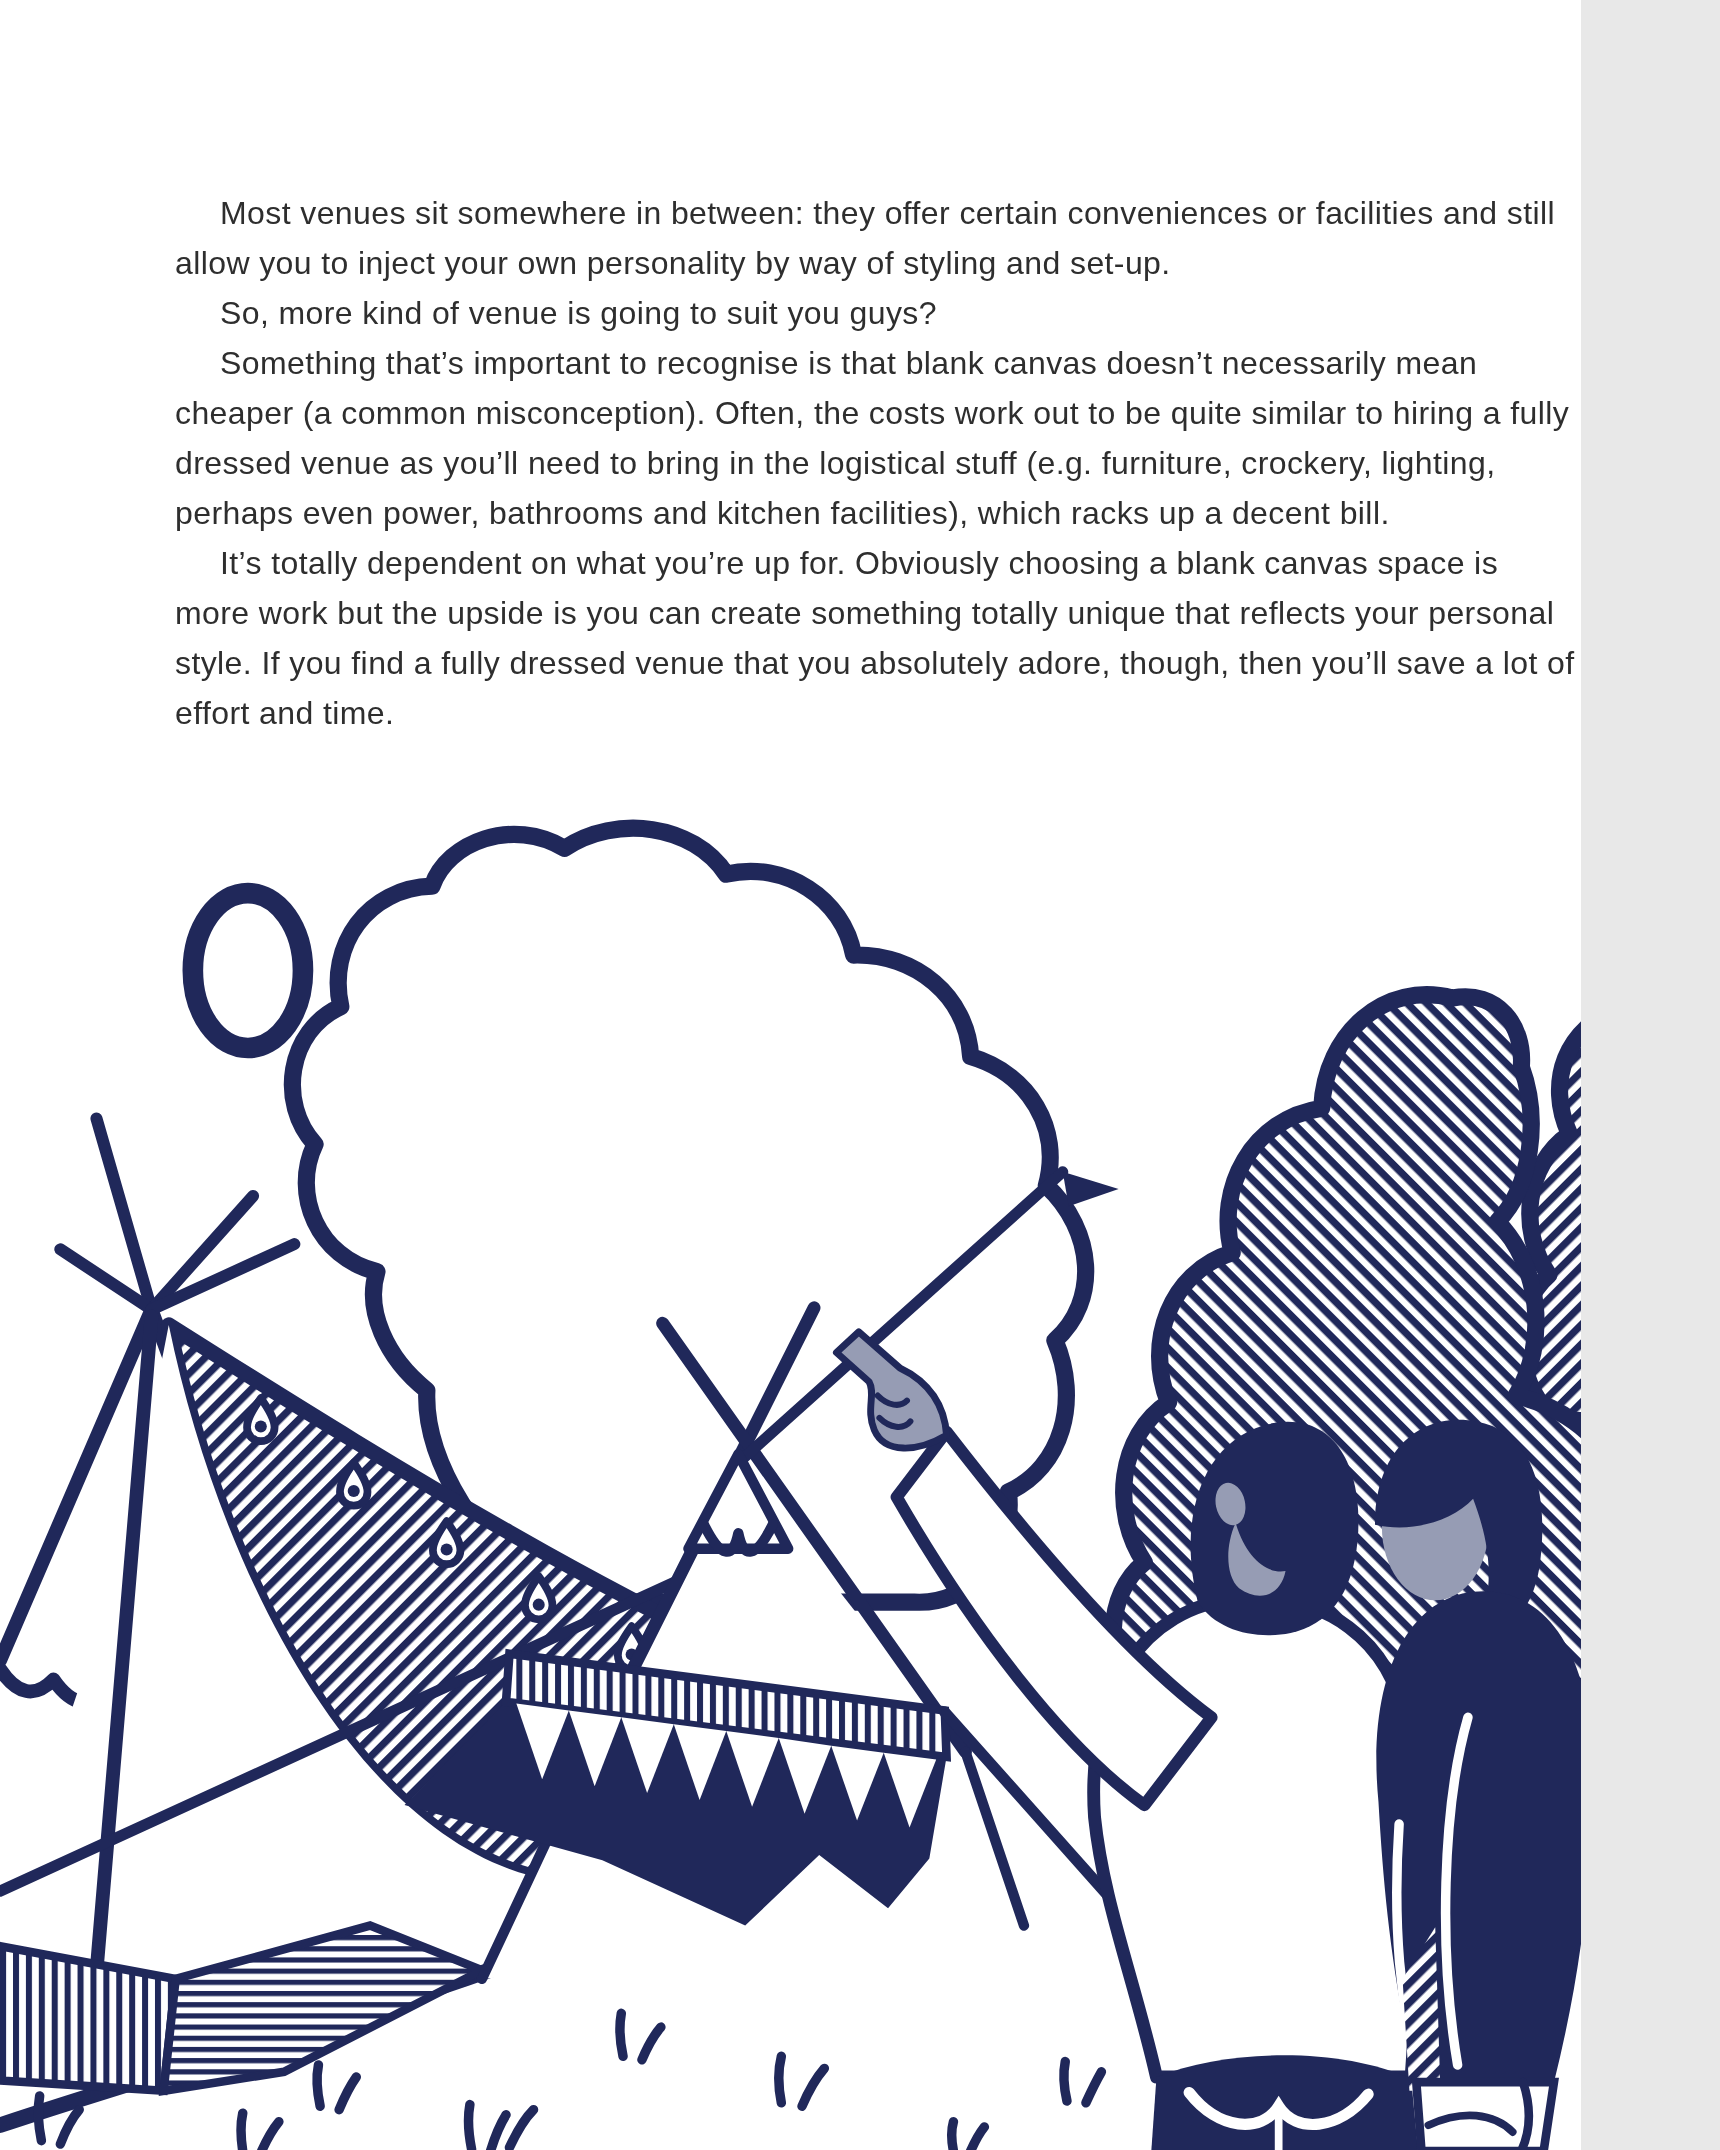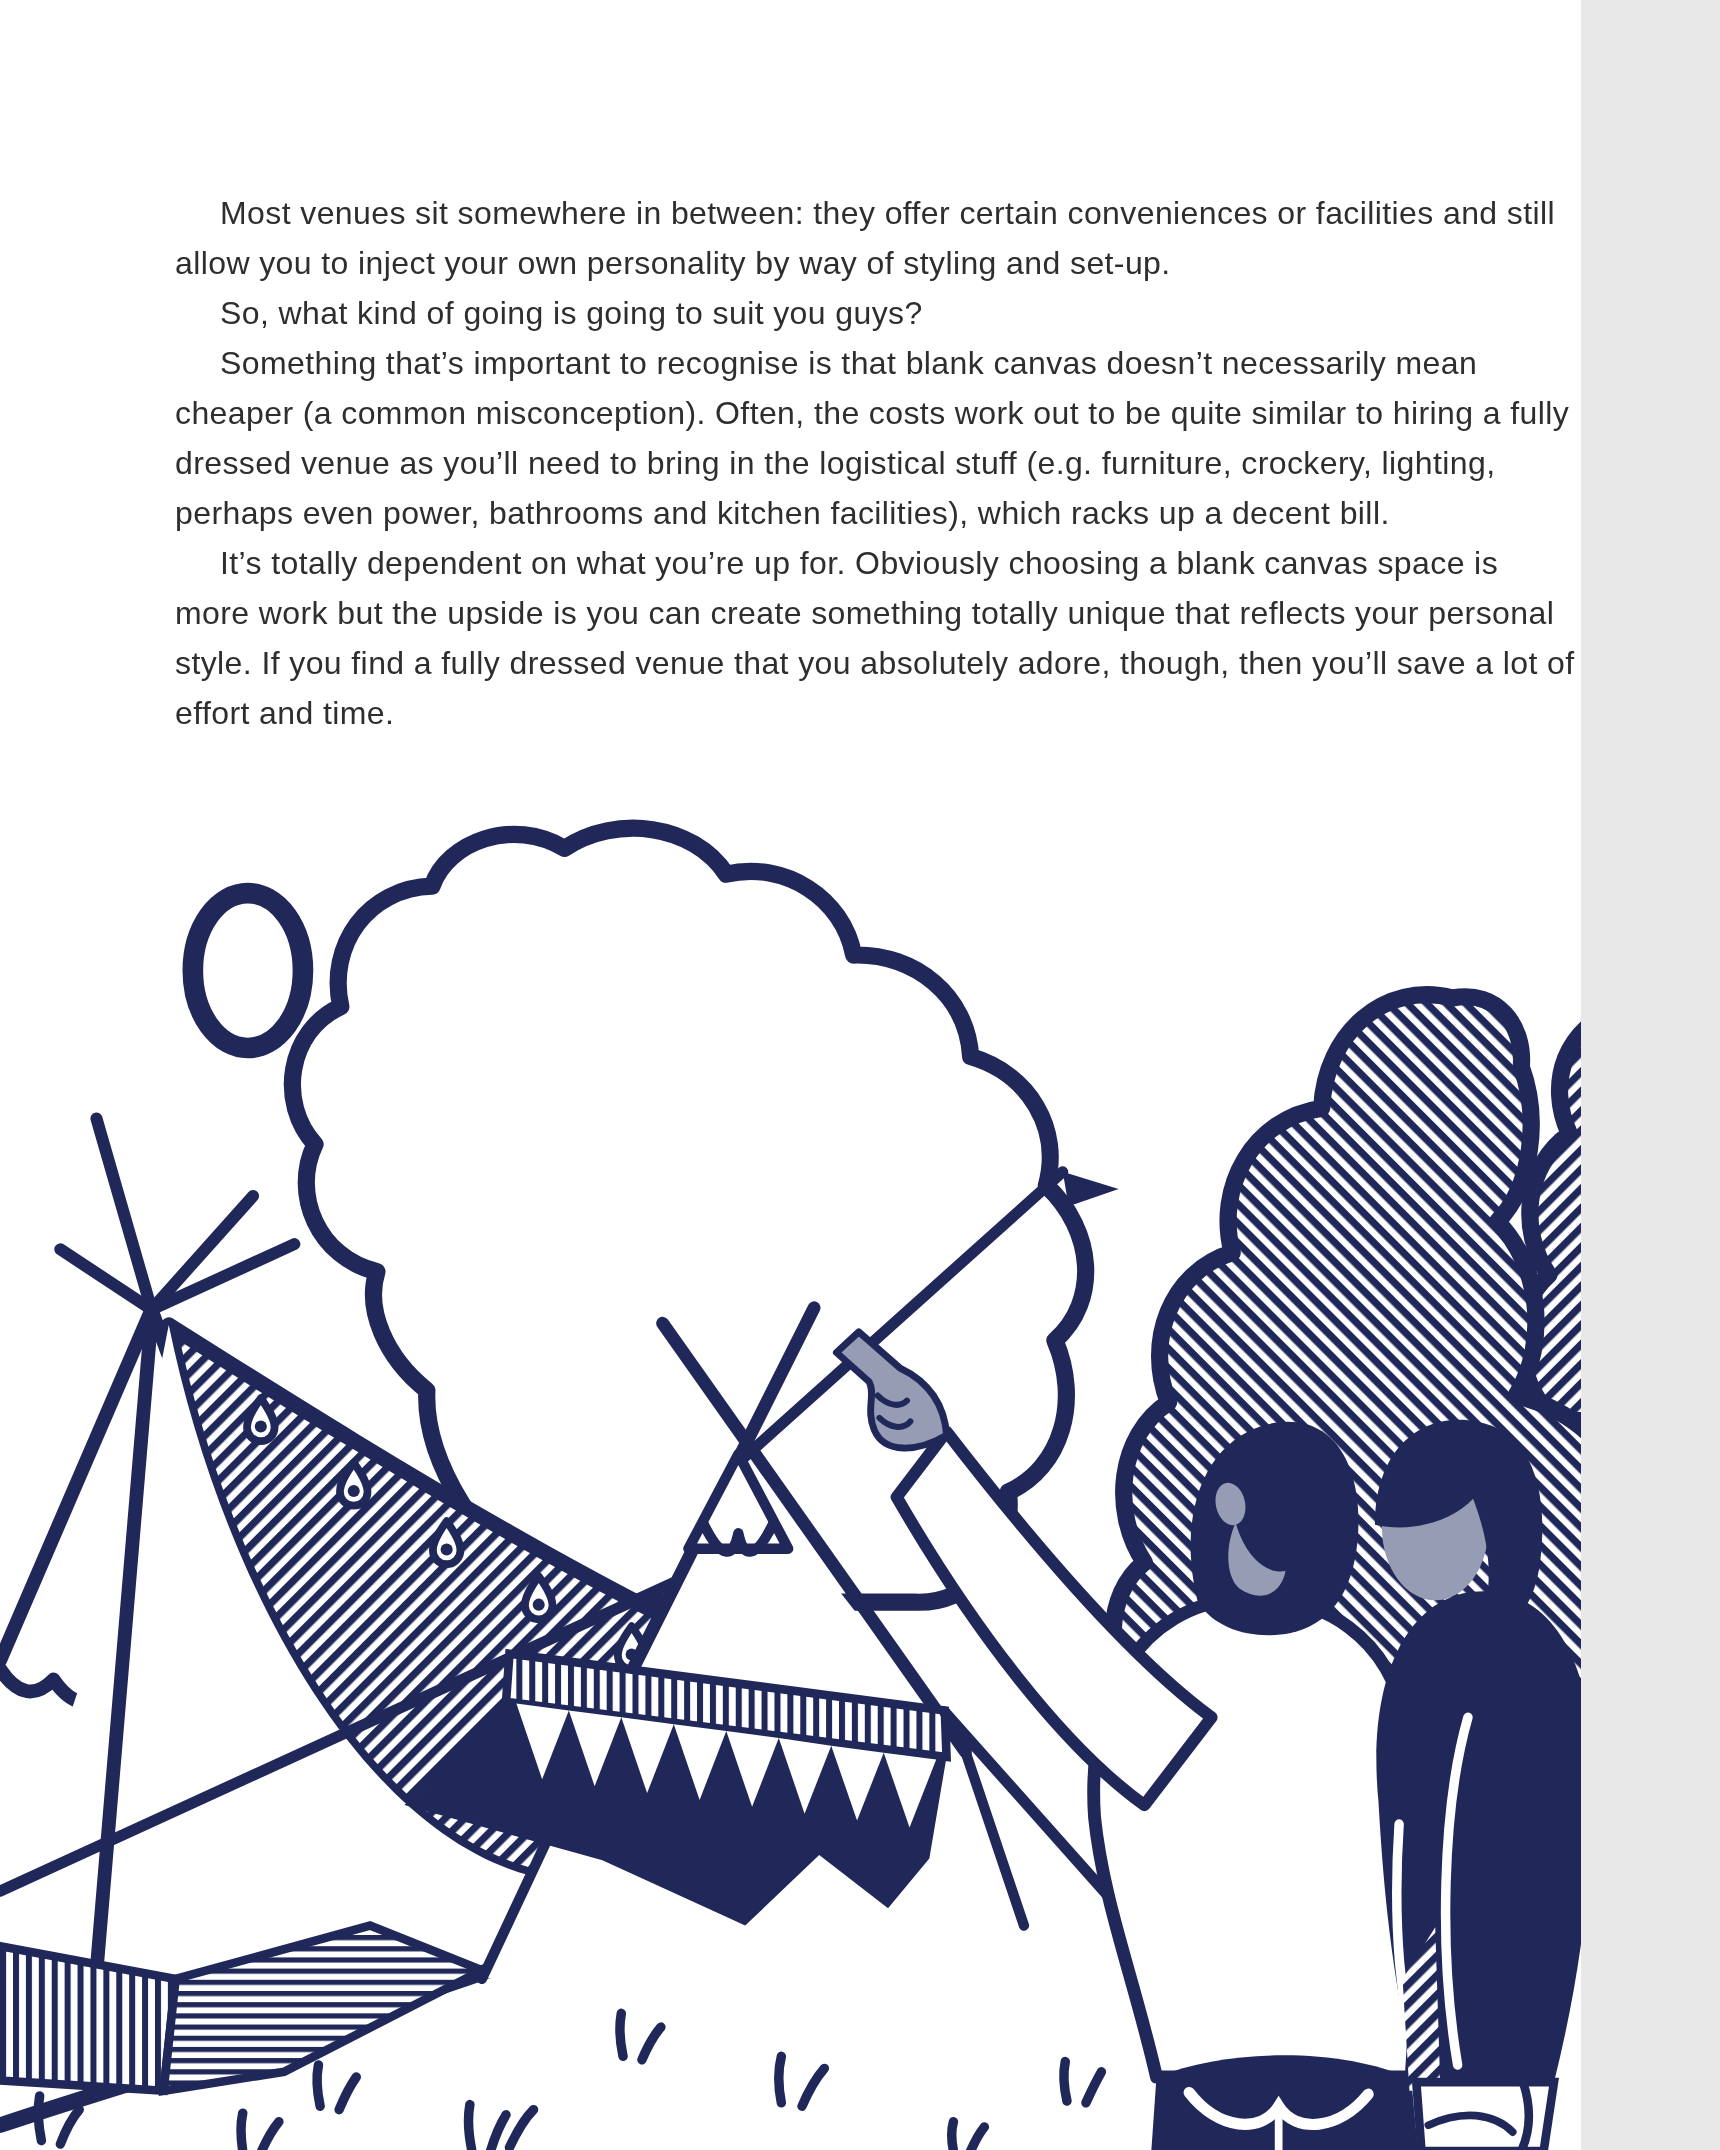--- a/index.html
+++ b/index.html
@@ -25,21 +25,21 @@
   .white-fill{fill:var(--paper);}
   .skin-fill{fill:var(--skin);}
 </style>
 </head>
 <body>
 
 <div class="page">
 
   <div class="text-block">
     <p>Most venues sit somewhere in between: they offer certain conveniences or facilities and still allow you to inject your own personality by way of styling and set-up.</p>
-    <p>So, what kind of going is going to suit you guys?</p>
+    <p>So, more kind of venue is going to suit you guys?</p>
     <p>Something that’s important to recognise is that blank canvas doesn’t necessarily mean cheaper (a common misconception). Often, the costs work out to be quite similar to hiring a fully dressed venue as you’ll need to bring in the logistical stuff (e.g. furniture, crockery, lighting, perhaps even power, bathrooms and kitchen facilities), which racks up a decent bill.</p>
     <p>It’s totally dependent on what you’re up for. Obviously choosing a blank canvas space is more work but the upside is you can create something totally unique that reflects your personal style. If you find a fully dressed venue that you absolutely adore, though, then you’ll save a lot of effort and time.</p>
   </div>
 
   <svg class="illustration" viewBox="0 0 2000 2500" xmlns="http://www.w3.org/2000/svg">
     <defs>
       <pattern id="hatchF" width="16" height="16" patternUnits="userSpaceOnUse" patternTransform="rotate(-45)">
         <rect width="16" height="16" fill="#FFFFFF"></rect>
         <rect width="16" height="8.5" fill="#20285A"></rect>
       </pattern>

